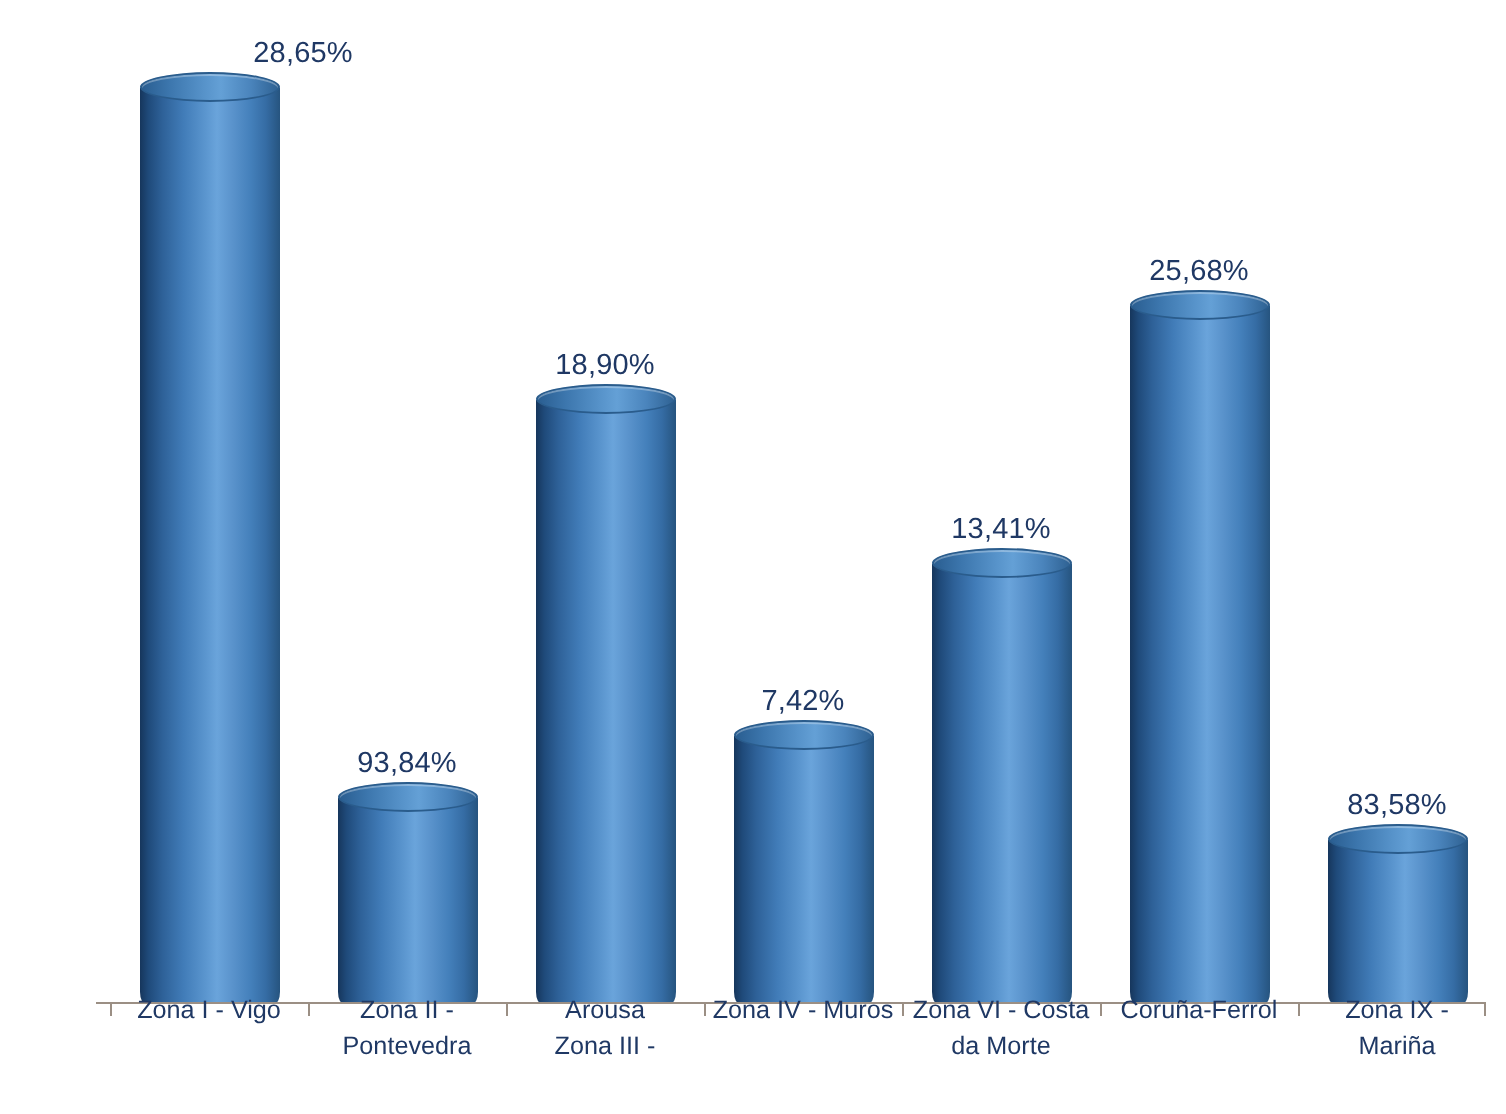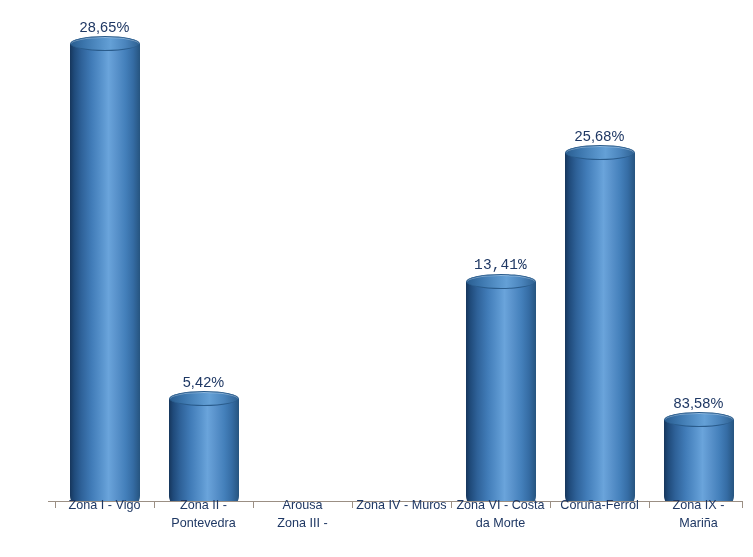--- a/index.html
+++ b/index.html
@@ -129,38 +129,52 @@
   }
 </style>
 </head>
 <body>
 
 <div id="chart-root">
 
   <div id="plot-area">
 
     <div class="cat-slot" style="left:55px;">
-      <div class="data-label" style="bottom:467px;">28,65%</div>
+      <div class="data-label" style="bottom:467px;margin-left:47px;">28,65%</div>
       <div class="cylinder">
         <div class="cyl-body" style="height:458px;"></div>
         <div class="cyl-top" style="bottom:451px;"></div>
       </div>
     </div>
 
     <div class="cat-slot" style="left:154px;">
-      <div class="data-label" style="bottom:112px;">5,42%</div>
+      <div class="data-label" style="bottom:112px;">93,84%</div>
       <div class="cylinder">
         <div class="cyl-body" style="height:103px;"></div>
         <div class="cyl-top" style="bottom:96px;"></div>
       </div>
     </div>
 
-
-
-    <div class="cat-slot" style="left:451px;font-family:Liberation Mono, monospace;">
+    <div class="cat-slot" style="left:253px;">
+      <div class="data-label" style="bottom:311px;">18,90%</div>
+      <div class="cylinder">
+        <div class="cyl-body" style="height:302px;"></div>
+        <div class="cyl-top" style="bottom:295px;"></div>
+      </div>
+    </div>
+
+    <div class="cat-slot" style="left:352px;">
+      <div class="data-label" style="bottom:143px;">7,42%</div>
+      <div class="cylinder">
+        <div class="cyl-body" style="height:134px;"></div>
+        <div class="cyl-top" style="bottom:127px;"></div>
+      </div>
+    </div>
+
+    <div class="cat-slot" style="left:451px;">
       <div class="data-label" style="bottom:229px;">13,41%</div>
       <div class="cylinder">
         <div class="cyl-body" style="height:220px;"></div>
         <div class="cyl-top" style="bottom:213px;"></div>
       </div>
     </div>
 
     <div class="cat-slot" style="left:550px;">
       <div class="data-label" style="bottom:358px;">25,68%</div>
       <div class="cylinder">

